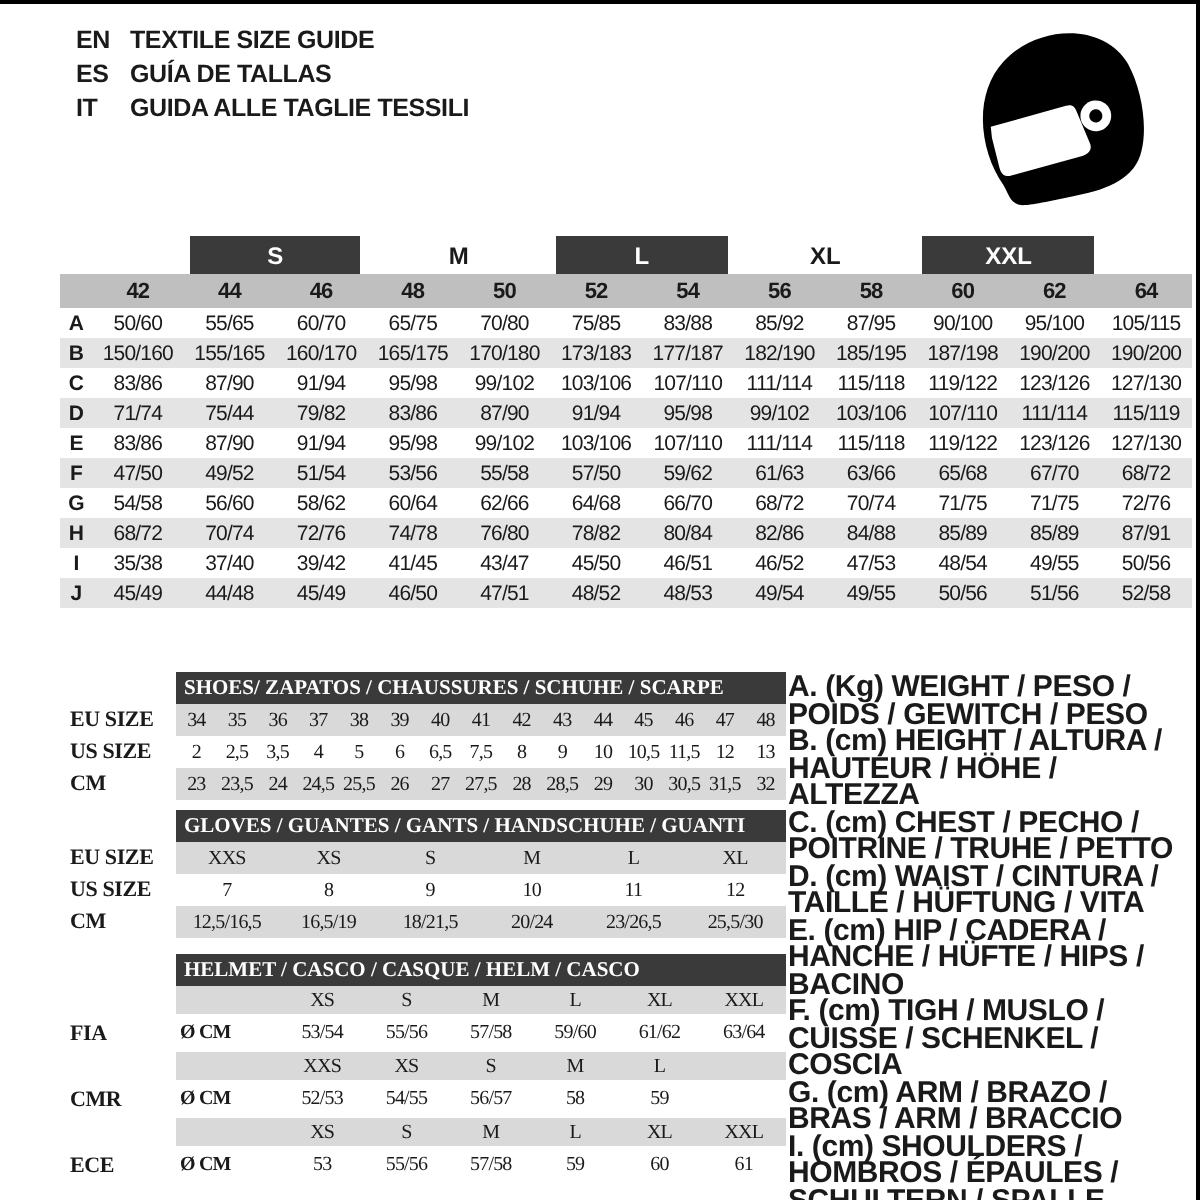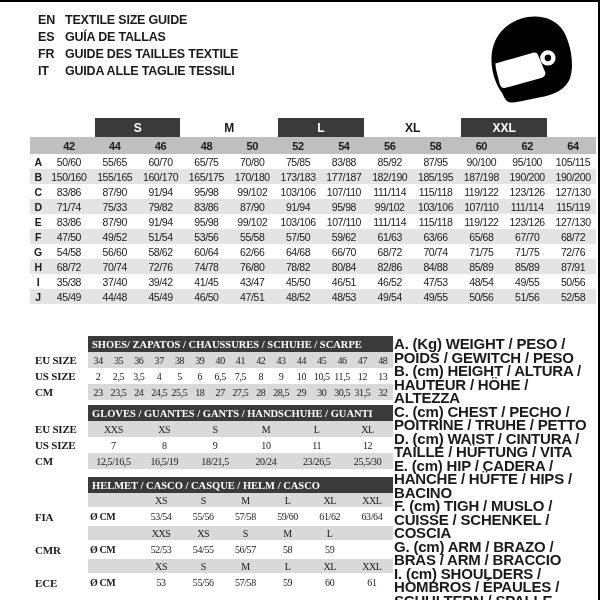--- a/index.html
+++ b/index.html
@@ -52,24 +52,20 @@
   <div id="frame"></div>
 
   <div id="langs">
     <div class="lang-line">
       <span class="lang-code">EN</span>
       <span>TEXTILE SIZE GUIDE</span>
     </div>
     <div class="lang-line">
       <span class="lang-code">ES</span>
       <span>GUÍA DE TALLAS</span>
-    </div>
-    <div class="lang-line">
-      <span class="lang-code">FR</span>
-      <span>GUIDE DES TAILLES TEXTILE</span>
     </div>
     <div class="lang-line">
       <span class="lang-code">IT</span>
       <span>GUIDA ALLE TAGLIE TESSILI</span>
     </div>
   </div>
 
   <svg id="helmet-icon" viewBox="0 0 100 100">
     <g transform="rotate(-6 50 50)">
       <path fill="#000" d="M24 78 C15 62 14 36 30 22 C47 7 77 9 86 29 C91 41 92 58 88 69 C84 81 71 85 57 86 C49 87 38 88 33 88 C26 88 26 82 24 78 Z"></path>
@@ -149,21 +145,21 @@
           <td>107/110</td>
           <td>111/114</td>
           <td>115/118</td>
           <td>119/122</td>
           <td>123/126</td>
           <td>127/130</td>
         </tr>
         <tr class="shaded">
           <td class="rowlbl">D</td>
           <td>71/74</td>
-          <td>75/33</td>
+          <td>75/44</td>
           <td>79/82</td>
           <td>83/86</td>
           <td>87/90</td>
           <td>91/94</td>
           <td>95/98</td>
           <td>99/102</td>
           <td>103/106</td>
           <td>107/110</td>
           <td>111/114</td>
           <td>115/119</td>
@@ -306,21 +302,21 @@
           <td>12</td>
           <td>13</td>
         </tr>
         <tr class="shaded">
           <td class="lblcol">CM</td>
           <td>23</td>
           <td>23,5</td>
           <td>24</td>
           <td>24,5</td>
           <td>25,5</td>
-          <td>18</td>
+          <td>26</td>
           <td>27</td>
           <td>27,5</td>
           <td>28</td>
           <td>28,5</td>
           <td>29</td>
           <td>30</td>
           <td>30,5</td>
           <td>31,5</td>
           <td>32</td>
         </tr>

